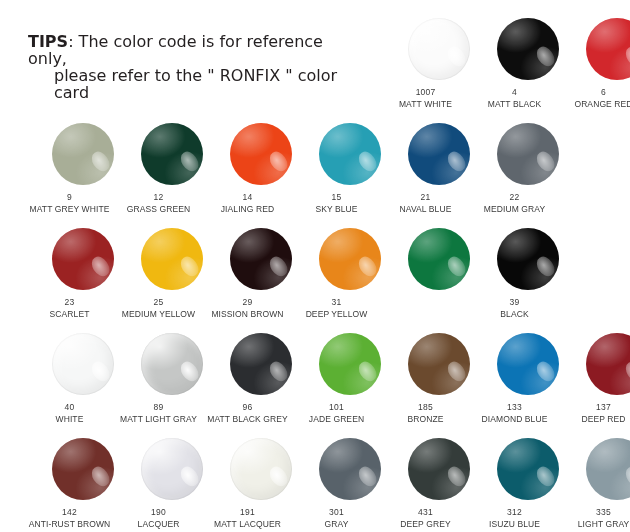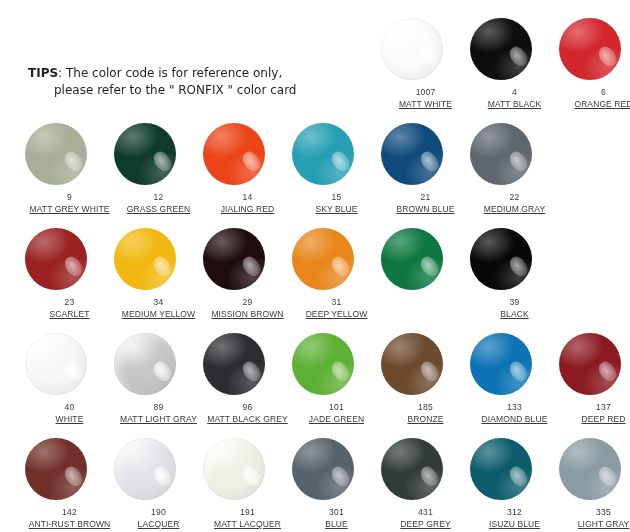--- a/index.html
+++ b/index.html
@@ -16,24 +16,23 @@
     position: relative;
   }
 
   
   #tips-note {
     position: absolute;
     left: 28px;
     top: 33px;
     width: 330px;
     color: #231f20;
-    font-size: 12px;
+    font-size: 16px;
     line-height: 17px;
     font-family: "DejaVu Sans", sans-serif;
-    margin-top: 32px;
   }
   #tips-note .tips-word {
     font-weight: bold;
   }
   #tips-note .tips-line2 {
     display: block;
     padding-left: 26px;
   }
 
   
@@ -47,21 +46,21 @@
     display: flex;
     flex-direction: row;
     height: 105px;
   }
   .swatch-row.row-last { height: 102px; }
 
   .swatch-cell {
     width: 89px;
     display: flex;
     flex-direction: column;
-    align-items: flex-start;
+    align-items: flex-end;
     justify-content: flex-start;
   }
   .swatch-cell.empty .dot,
   .swatch-cell.empty .swatch-caption { visibility: hidden; }
 
   
   .dot {
     width: 62px;
     height: 62px;
     border-radius: 50%;
@@ -132,21 +131,20 @@
   .swatch-code {
     display: block;
     font-size: 8.5px;
     letter-spacing: 0.2px;
   }
   .swatch-name {
     display: block;
     font-size: 8.5px;
     letter-spacing: 0.1px;
     white-space: nowrap;
-    text-decoration: underline;
   }
 </style>
 </head>
 <body>
 
 <div id="tips-note">
   <span class="tips-word">TIPS</span><span>: The color code is for reference only,</span>
   <span class="tips-line2">please refer to the " RONFIX " color card</span>
 </div>
 
@@ -228,21 +226,21 @@
         <div class="dot" style="background-color: rgb(38, 159, 180);"></div>
         <div class="swatch-caption">
           <span class="swatch-code">15</span>
           <span class="swatch-name">SKY BLUE</span>
         </div>
       </div>
       <div class="swatch-cell">
         <div class="dot" style="background-color: rgb(17, 75, 124);"></div>
         <div class="swatch-caption">
           <span class="swatch-code">21</span>
-          <span class="swatch-name">BROWN BLUE</span>
+          <span class="swatch-name">NAVAL BLUE</span>
         </div>
       </div>
       <div class="swatch-cell">
         <div class="dot" style="background-color: rgb(95, 102, 109);"></div>
         <div class="swatch-caption">
           <span class="swatch-code">22</span>
           <span class="swatch-name">MEDIUM GRAY</span>
         </div>
       </div>
     </div>
@@ -250,21 +248,21 @@
       <div class="swatch-cell">
         <div class="dot" style="background-color: rgb(155, 34, 34);"></div>
         <div class="swatch-caption">
           <span class="swatch-code">23</span>
           <span class="swatch-name">SCARLET</span>
         </div>
       </div>
       <div class="swatch-cell">
         <div class="dot" style="background-color: rgb(240, 184, 16);"></div>
         <div class="swatch-caption">
-          <span class="swatch-code">34</span>
+          <span class="swatch-code">25</span>
           <span class="swatch-name">MEDIUM YELLOW</span>
         </div>
       </div>
       <div class="swatch-cell">
         <div class="dot" style="background-color: rgb(31, 13, 14);"></div>
         <div class="swatch-caption">
           <span class="swatch-code">29</span>
           <span class="swatch-name">MISSION BROWN</span>
         </div>
       </div>
@@ -356,21 +354,21 @@
         <div class="dot pale" style="background-color: rgb(240, 240, 232);"></div>
         <div class="swatch-caption">
           <span class="swatch-code">191</span>
           <span class="swatch-name">MATT LACQUER</span>
         </div>
       </div>
       <div class="swatch-cell">
         <div class="dot" style="background-color: rgb(88, 98, 106);"></div>
         <div class="swatch-caption">
           <span class="swatch-code">301</span>
-          <span class="swatch-name">BLUE</span>
+          <span class="swatch-name">GRAY</span>
         </div>
       </div>
       <div class="swatch-cell">
         <div class="dot" style="background-color: rgb(52, 60, 58);"></div>
         <div class="swatch-caption">
           <span class="swatch-code">431</span>
           <span class="swatch-name">DEEP GREY</span>
         </div>
       </div>
       <div class="swatch-cell">

